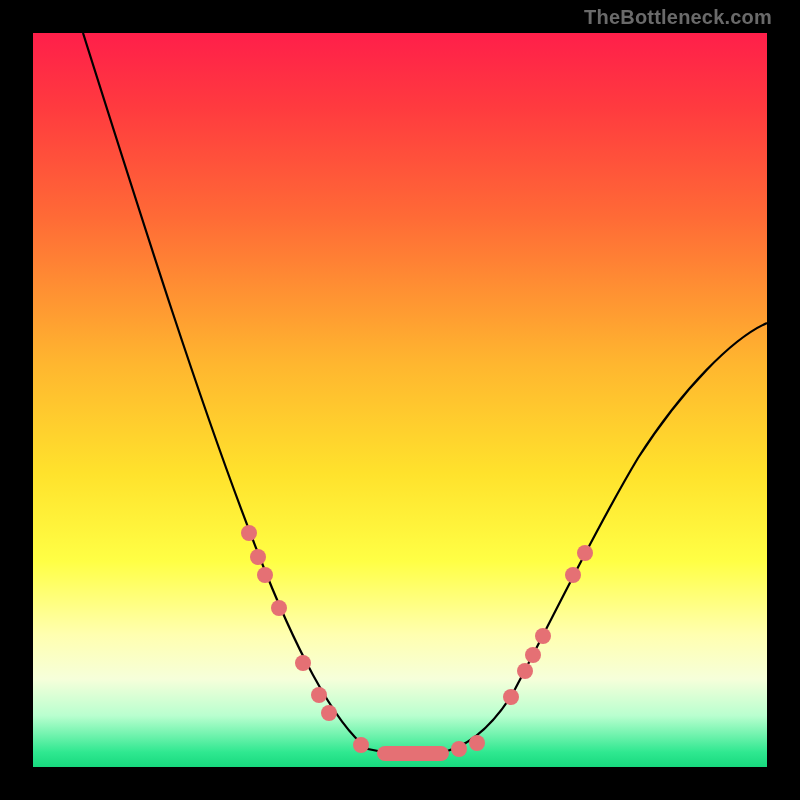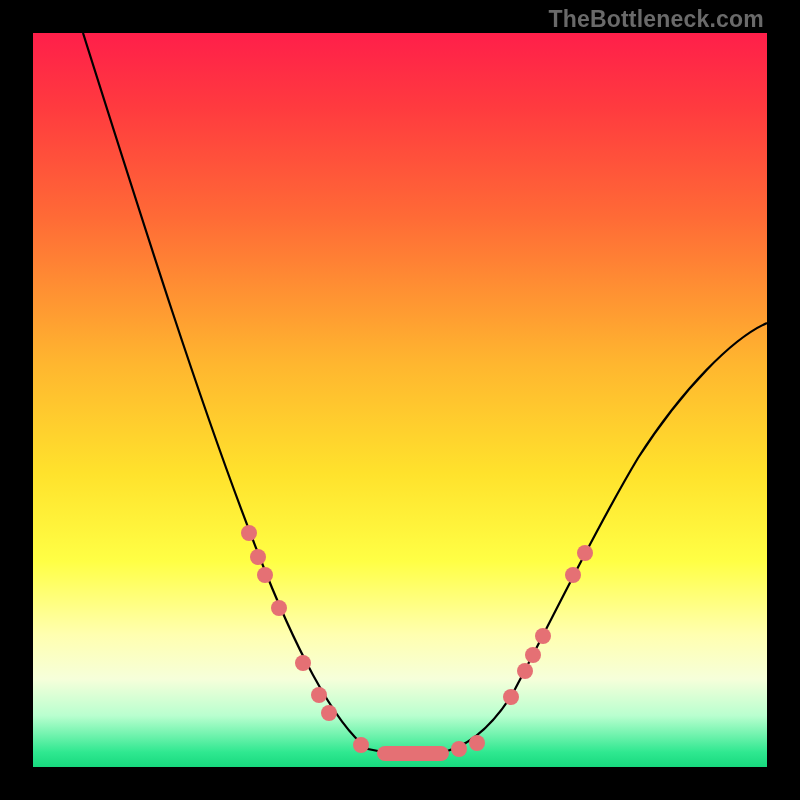--- a/index.html
+++ b/index.html
@@ -26,23 +26,23 @@
       #ffffb0 82%,
       #f6ffda 88%,
       #b9ffcf 93%,
       #2fe890 98%,
       #17d97e 100%
     );
   }
   .watermark {
     position: absolute;
     top: 6px;
-    right: 36px;
+    right: 28px;
     font-family: Arial, Helvetica, sans-serif;
-    font-size: 23px;
+    font-size: 20px;
     font-weight: 600;
     color: #6a6a6a;
     letter-spacing: 0.2px;
   }
   svg.plot {
     position: absolute;
     left: 0;
     top: 0;
   }
   .curve {

